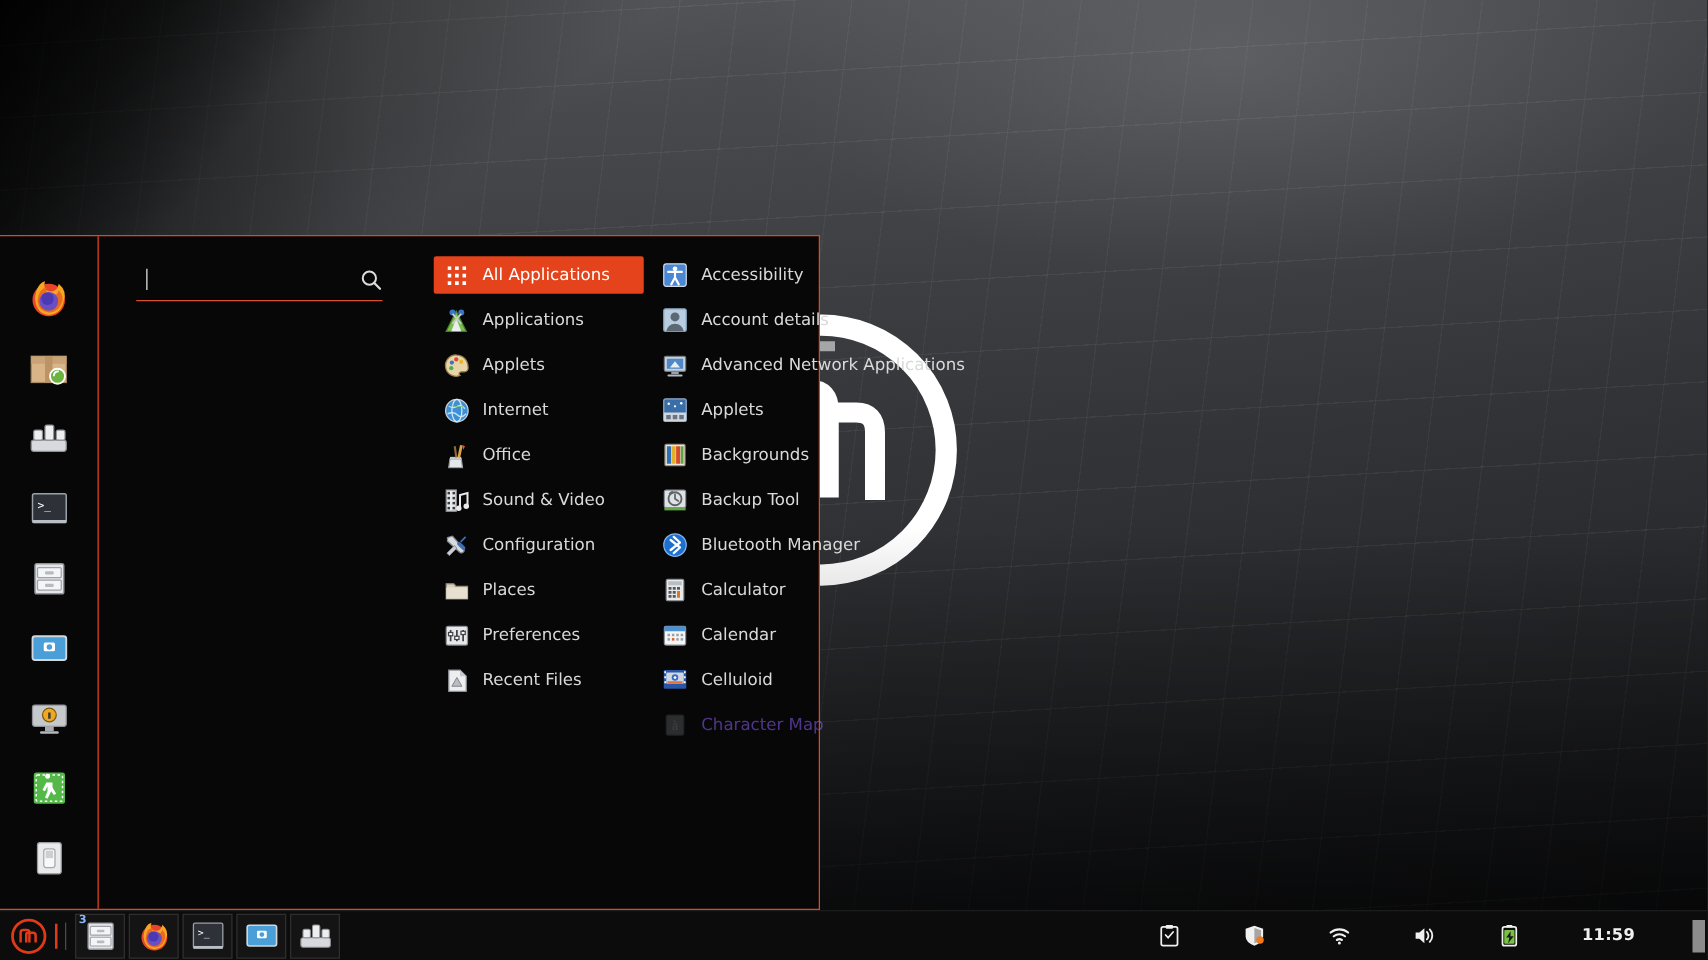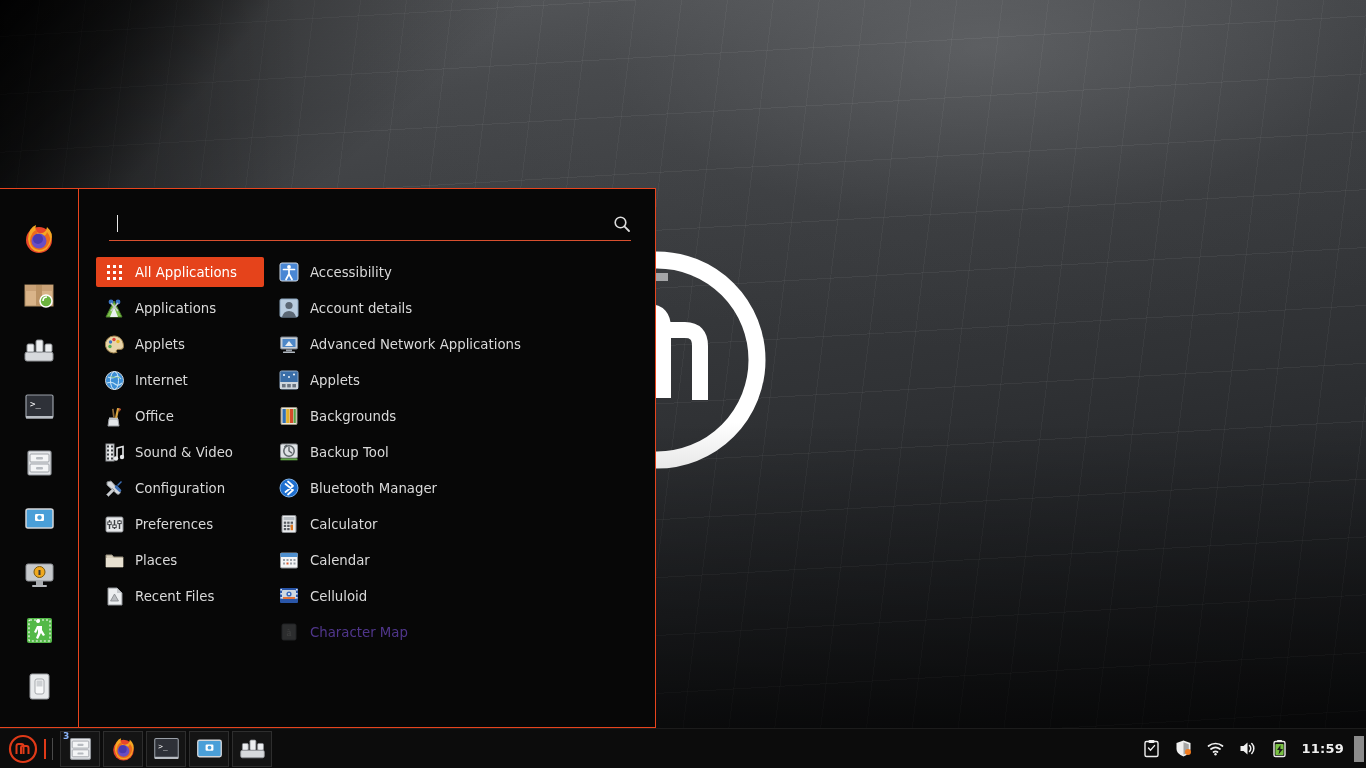--- a/index.html
+++ b/index.html
@@ -67,21 +67,21 @@
     width:79px; flex:0 0 79px;
     display:flex; flex-direction:column; align-items:center;
     padding-top:26px;
     border-right:1px solid #e8441d;
   }
   .fav-btn {
     width:46px; height:46px; margin-bottom:10px;
     display:flex; align-items:center; justify-content:center;
     border-radius:2px;
   }
-  #menu-right { flex:1; display:flex; flex-direction:column; min-width:0; }
+  #menu-right { flex:1; display:flex; flex-direction:row; min-width:0; }
 
   
   #search-wrap {
     margin:22px 24px 0 30px;
     height:30px;
     border-bottom:1px solid #d8502f;
     display:flex; align-items:center;
     position:relative;
   }
   #search-input {
@@ -149,21 +149,21 @@
     background:#141414;
     display:flex; align-items:center; justify-content:center;
     position:relative;
   }
   .task-badge {
     position:absolute; left:2px; top:0px;
     font-size:9px; color:#8ab4f8; font-weight:bold;
     line-height:9px;
   }
   #panel-spacer { flex:1; }
-  #tray { display:flex; align-items:center; height:100%; padding-right:0px; }
+  #tray { display:flex; align-items:center; height:100%; padding-right:0px;gap:36px; }
   .tray-ico {
     width:26px; height:26px; margin:0 3px;
     display:flex; align-items:center; justify-content:center;
   }
   #clock {
     color:#f0f0f0; font-size:13px; font-weight:bold;
     padding:0 10px 0 6px; letter-spacing:.2px;
   }
   #panel-grip { width:10px; height:26px; background:#8c8c8c; margin-right:2px; }
 </style>
@@ -390,44 +390,44 @@
               <rect x="10.5" y="9" width="8" height="3" rx="1.4" fill="#3d6fb5" transform="rotate(45 14 10)"></rect>
               <path d="M2.5 16.5 l6-6 l2 2 l-6 6 z" fill="#c8cbcf" stroke="#85888c" stroke-width=".8"></path>
             </svg>
           </span>
           <span>Configuration</span>
         </div>
 
         <div class="cat-item">
           <span class="ico">
             <svg width="21" height="21" viewBox="0 0 21 21">
+              <path d="M2 5 h6 l1.6 2 H19 v10 H2 z" fill="#d8cfbb" stroke="#9a9280" stroke-width="1"></path>
+              <path d="M2 8 h17 v9 H2 z" fill="#e7e0d0"></path>
+            </svg>
+          </span>
+          <span>Places</span>
+        </div>
+
+        <div class="cat-item">
+          <span class="ico">
+            <svg width="21" height="21" viewBox="0 0 21 21">
               <rect x="2" y="3" width="17" height="15" rx="1.5" fill="#e6e8ea" stroke="#8c8f93" stroke-width="1"></rect>
               <g stroke="#3f4246" stroke-width="1.4">
                 <line x1="5.5" y1="6" x2="5.5" y2="15"></line>
                 <line x1="10.5" y1="6" x2="10.5" y2="15"></line>
                 <line x1="15.5" y1="6" x2="15.5" y2="15"></line>
               </g>
               <g fill="#ffffff" stroke="#3f4246" stroke-width="1">
                 <rect x="3.8" y="8" width="3.4" height="2.6"></rect>
                 <rect x="8.8" y="11" width="3.4" height="2.6"></rect>
                 <rect x="13.8" y="7" width="3.4" height="2.6"></rect>
               </g>
             </svg>
           </span>
           <span>Preferences</span>
-        </div>
-
-        <div class="cat-item">
-          <span class="ico">
-            <svg width="21" height="21" viewBox="0 0 21 21">
-              <path d="M2 5 h6 l1.6 2 H19 v10 H2 z" fill="#d8cfbb" stroke="#9a9280" stroke-width="1"></path>
-              <path d="M2 8 h17 v9 H2 z" fill="#e7e0d0"></path>
-            </svg>
-          </span>
-          <span>Places</span>
         </div>
 
         <div class="cat-item">
           <span class="ico">
             <svg width="21" height="21" viewBox="0 0 21 21">
               <path d="M4 2 h9 l5 5 v12 H4 z" fill="#eceef0" stroke="#8d9094" stroke-width="1"></path>
               <path d="M13 2 v5 h5 z" fill="#c6c9cd"></path>
               <path d="M10.5 8 l4 7 h-8 z" fill="#b9bcc0" stroke="#83868a" stroke-width=".8"></path>
             </svg>
           </span>

